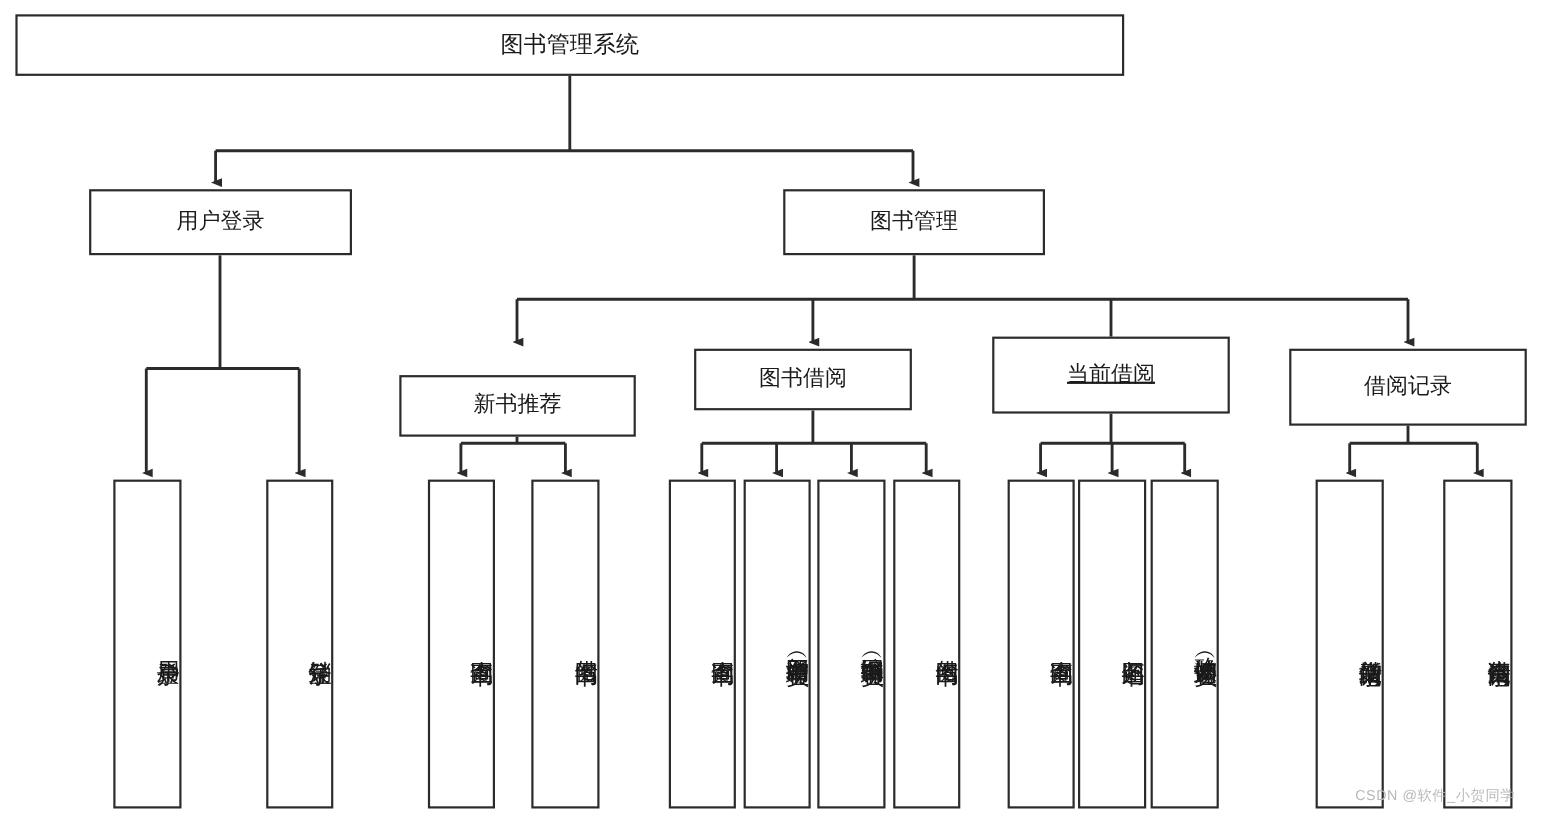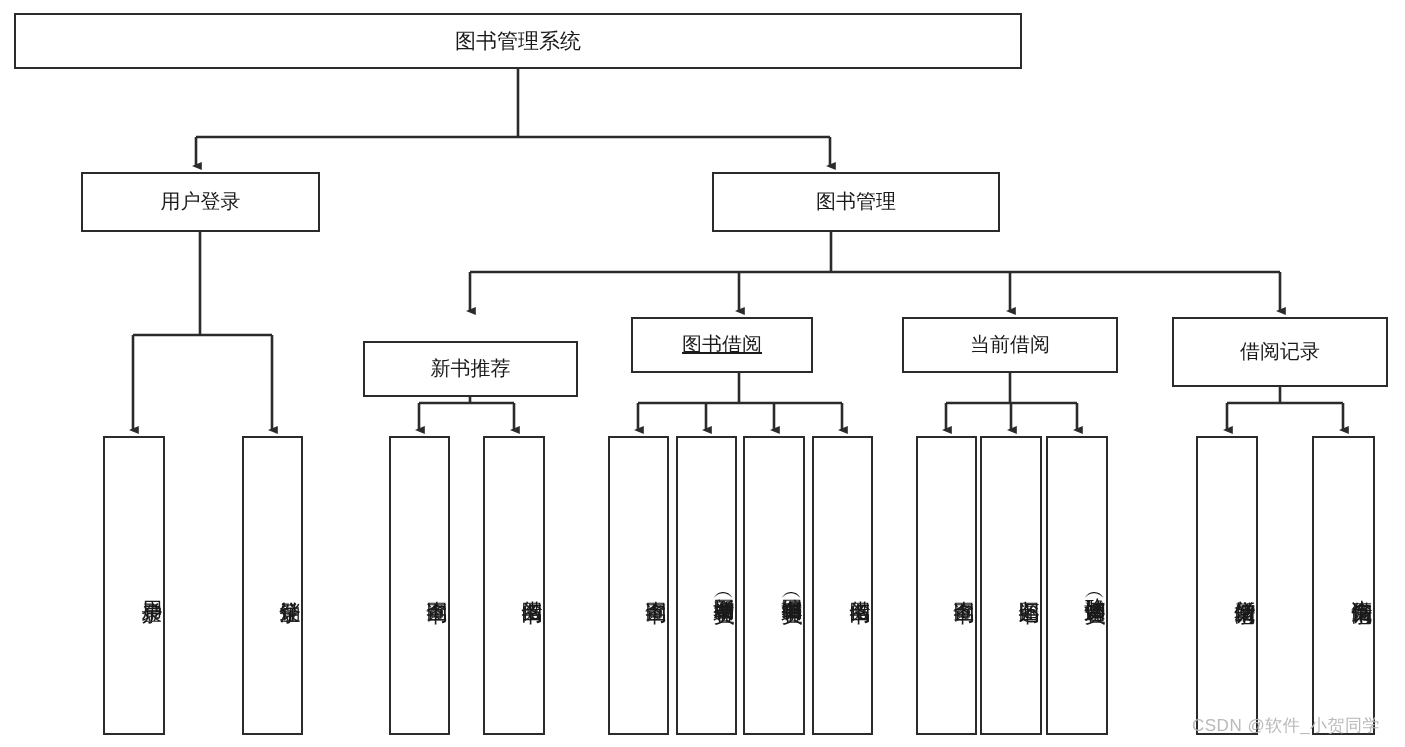--- a/index.html
+++ b/index.html
@@ -56,25 +56,26 @@
     line-height: 1.0;
   }
   .node.leaf > .vtext {
     writing-mode: vertical-rl;
     text-orientation: upright;
     display: block;
     white-space: pre-line;
   }
   .watermark {
     position: absolute;
-    font-size: 17px;
+    font-size: 13px;
     color: #b9b9b9;
     white-space: nowrap;
     letter-spacing: 0.5px;
     user-select: none;
+    margin-left: 40px;
   }
 </style>
 </head>
 <body>
 
 <div id="diagram-root">
 
   <svg id="edge-layer" viewBox="0 0 1405 747" width="1405" height="747">
     <defs>
       <marker id="arrowhead" markerWidth="10" markerHeight="10" refX="4.2" refY="6.2" orient="auto" markerUnits="userSpaceOnUse">
@@ -125,30 +126,30 @@
     </g>
   </svg>
 
   <div class="node root" style="left:14px; top:13px; width:1008px; height:56px;">
     <span>图书管理系统</span>
   </div>
 
   <div class="node level2" style="left:81px; top:172px; width:239px; height:60px;">
     <span>用户登录</span>
   </div>
-  <div class="node level2" style="left:712px; top:172px; width:288px; height:60px;">
+  <div class="node level2" style="left:712px; top:172px; width:238px; height:60px;">
     <span>图书管理</span>
   </div>
   <div class="node level2" style="left:363px; top:317px; width:215px; height:56px;margin-top:24px;">
     <span>新书推荐</span>
   </div>
-  <div class="node level2" style="left:631px; top:317px; width:182px; height:56px;text-decoration:underline;">
+  <div class="node level2" style="left:631px; top:317px; width:198px; height:56px;">
     <span>图书借阅</span>
   </div>
-  <div class="node level2" style="left:902px; top:317px; width:216px; height:56px;">
+  <div class="node level2" style="left:902px; top:306px; width:216px; height:70px;text-decoration:underline;">
     <span>当前借阅</span>
   </div>
   <div class="node level2" style="left:1172px; top:317px; width:216px; height:70px;">
     <span>借阅记录</span>
   </div>
 
   <div class="node leaf" style="left:103px; top:436px; width:62px; height:299px;">
     <span class="vtext">用户登录</span>
   </div>
   <div class="node leaf" style="left:242px; top:436px; width:61px; height:299px;">

